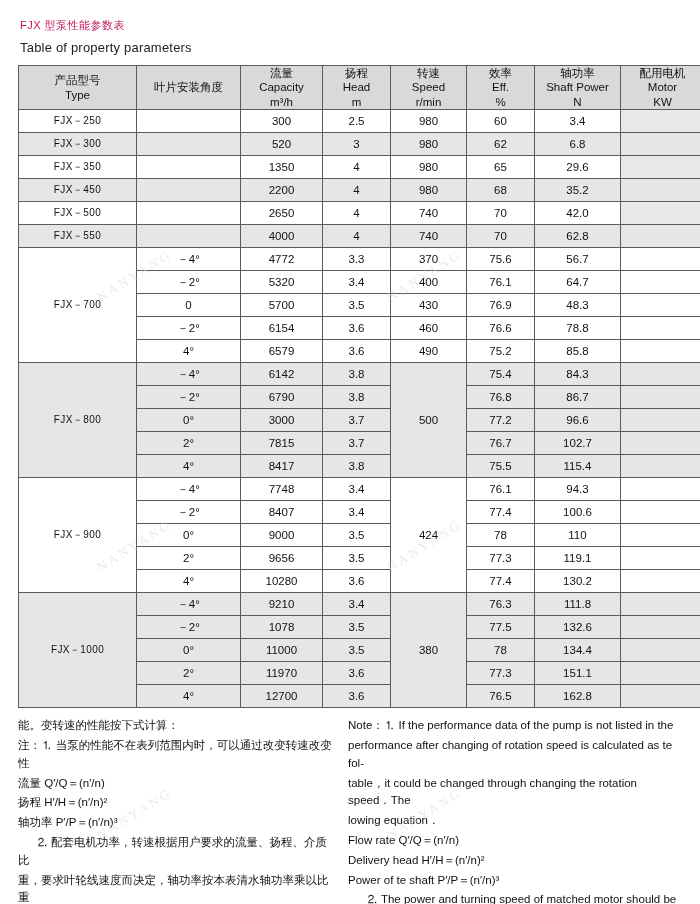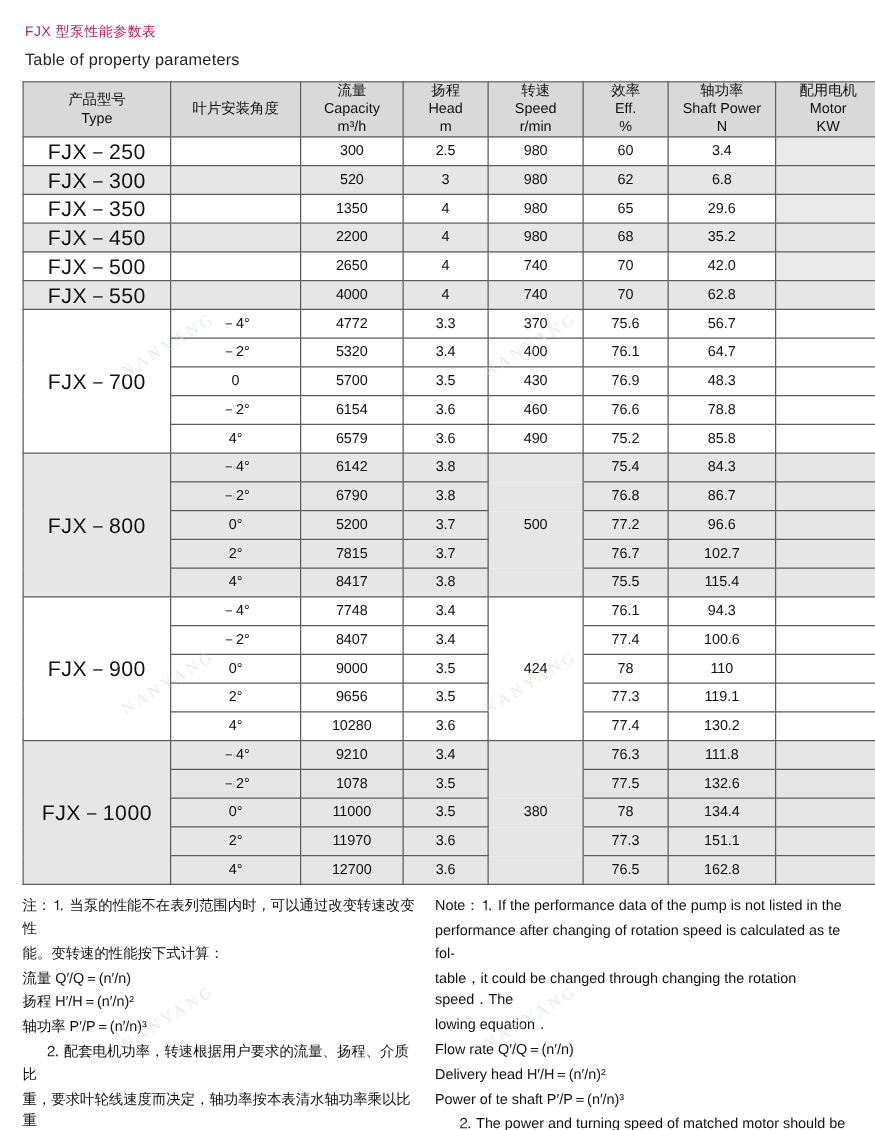--- a/index.html
+++ b/index.html
@@ -32,21 +32,21 @@
   }
   thead th{
     background:#d9d9d9;
     font-weight:normal;
     height:46px;
     font-size:11.5px;
   }
   thead th .l1{display:block;}
   thead th .l2{display:block;}
   thead th .l3{display:block;}
-  td.model{font-size:17px;letter-spacing:.4px;margin-left:12px;}
+  td.model{font-size:10px;letter-spacing:.4px;margin-left:12px;}
   tr.shaded td{background:#e6e6e6;}
   td.blankcell{background:#e9e9e9;}
   td.blank-white{background:#ffffff;}
 
   .col1{width:118px;}
   .col2{width:104px;}
   .col3{width:82px;}
   .col4{width:68px;}
   .col5{width:76px;}
   .col6{width:68px;}
@@ -266,21 +266,21 @@
           <td>－2°</td>
           <td>6790</td>
           <td>3.8</td>
           <td style="border-top: none; border-bottom: none;"></td>
           <td>76.8</td>
           <td>86.7</td>
           <td class="blankcell"></td>
         </tr>
         <tr class="shaded">
           <td>0°</td>
-          <td>5200</td>
+          <td>3000</td>
           <td>3.7</td>
           <td style="border-top: none; border-bottom: none;">500</td>
           <td>77.2</td>
           <td>96.6</td>
           <td class="blankcell"></td>
         </tr>
         <tr class="shaded">
           <td>2°</td>
           <td>7815</td>
           <td>3.7</td>
@@ -388,22 +388,22 @@
           <td style="border-top: none;"></td>
           <td>76.5</td>
           <td>162.8</td>
           <td class="blankcell"></td>
         </tr>
       </tbody>
   </table>
 
   <div class="notes">
     <div class="left">
+      <p>能。变转速的性能按下式计算：</p>
       <p>注：⒈ 当泵的性能不在表列范围内时，可以通过改变转速改变性</p>
-      <p>能。变转速的性能按下式计算：</p>
       <p class="center-eq">流量 Q′/Q＝(n′/n)</p>
       <p class="center-eq">扬程 H′/H＝(n′/n)²</p>
       <p class="center-eq">轴功率 P′/P＝(n′/n)³</p>
       <p class="ind1">⒉ 配套电机功率，转速根据用户要求的流量、扬程、介质比</p>
       <p>重，要求叶轮线速度而决定，轴功率按本表清水轴功率乘以比重</p>
 
     </div>
     <div class="right">
       <p>Note：⒈ If the performance data of the pump is not listed in the</p>
       <p>performance after changing of rotation speed is calculated as te fol-</p>

